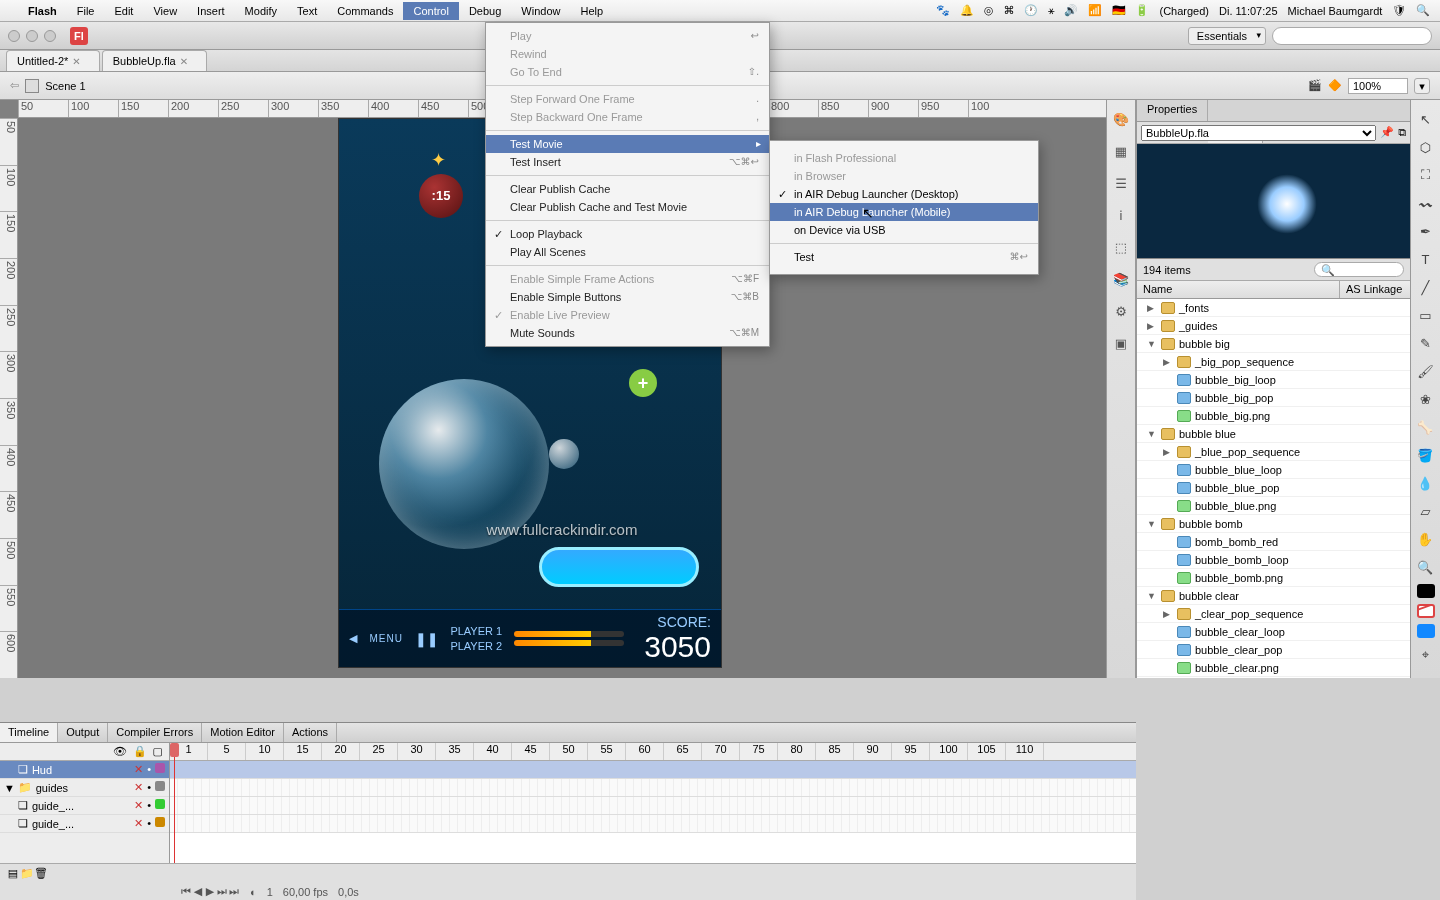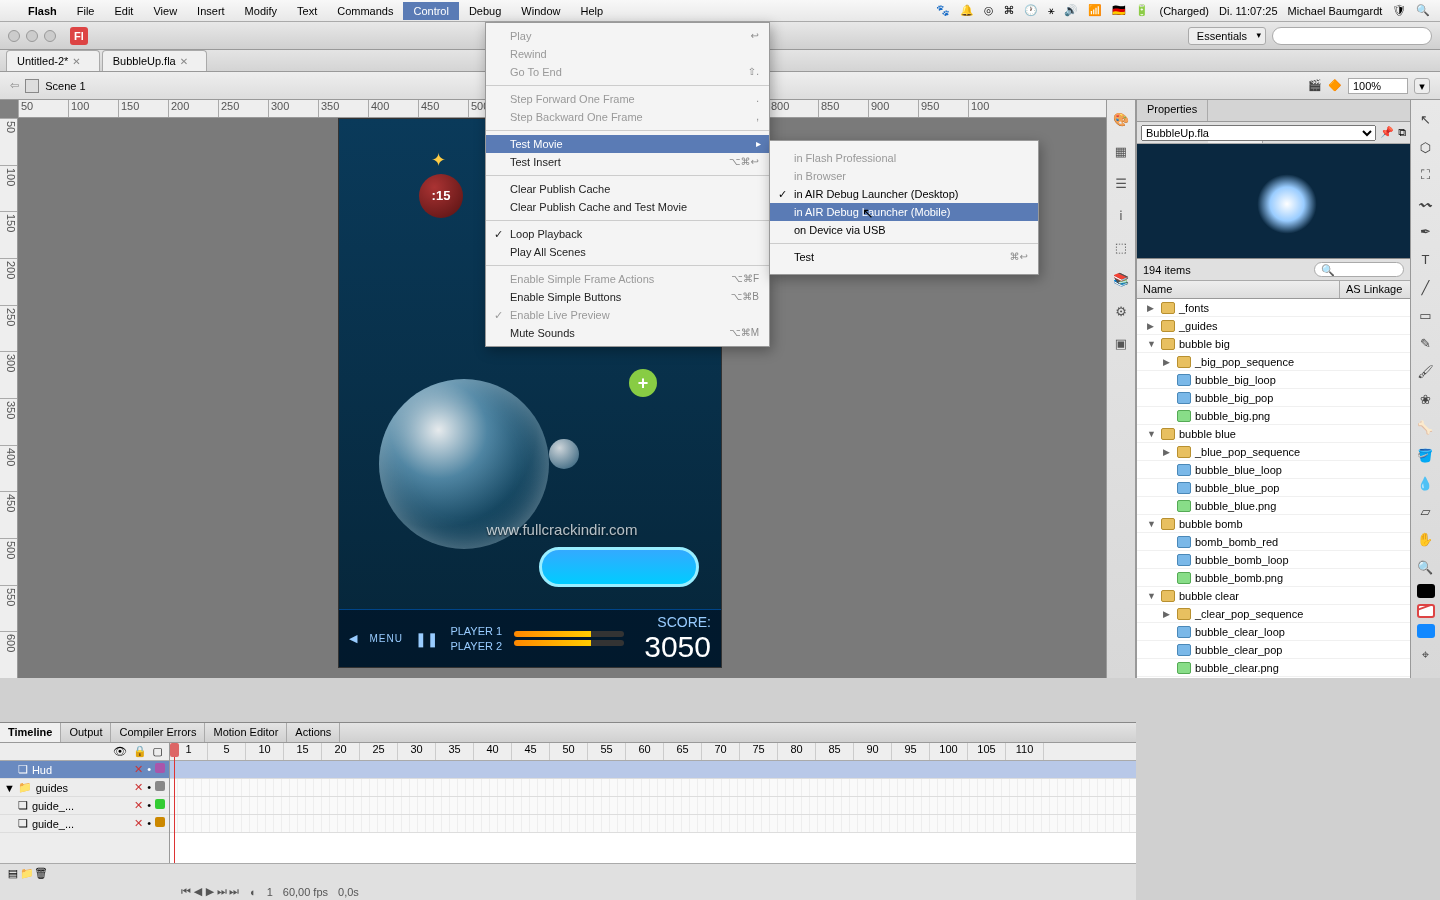--- a/index.html
+++ b/index.html
@@ -116,21 +116,21 @@
 .submenu .mi.disabled { color: #999; }
 .submenu .mi.hl { background: #5a7bb5; color: #fff; }
 .submenu .mi .sc { position: absolute; right: 10px; font-size: 10px; color: #888; }
 .submenu .mi .check { position: absolute; left: 8px; }
 .submenu .sep { height: 1px; background: #ccc; margin: 4px 0; }
 
 
 .bottompanel { position: absolute; left: 0; right: 304px; bottom: 0; height: 178px; background: #e0e0e0; border-top: 1px solid #888; }
 .bptabs { height: 20px; display: flex; background: linear-gradient(#e4e4e4,#d0d0d0); border-bottom: 1px solid #999; }
 .bptabs .t { padding: 3px 8px; border-right: 1px solid #aaa; }
-.bptabs .t.active { background: #f0f0f0; font-weight: bold; }
+.bptabs .t.active { background: #f0f0f0; }
 .layerarea { display: flex; height: 120px; }
 .layers { width: 170px; border-right: 1px solid #999; background: #ededed; }
 .layerhead { height: 18px; border-bottom: 1px solid #aaa; display: flex; justify-content: flex-end; gap: 6px; padding-right: 6px; align-items: center; font-size: 10px; }
 .layerrow { height: 18px; display: flex; align-items: center; padding: 0 4px; gap: 4px; border-bottom: 1px solid #ddd; font-size: 11px; }
 .layerrow.sel { background: #6a8ac0; color: #fff; }
 .layerrow .nm { flex: 1; overflow: hidden; text-overflow: ellipsis; white-space: nowrap; }
 .layerrow .dots { display: flex; gap: 4px; }
 .layerrow .dot { width: 10px; height: 10px; border-radius: 2px; }
 .frames { flex: 1; background: #fff; position: relative; overflow: hidden; }
 .frameruler { height: 18px; background: #eee; border-bottom: 1px solid #aaa; display: flex; font-size: 9px; }

